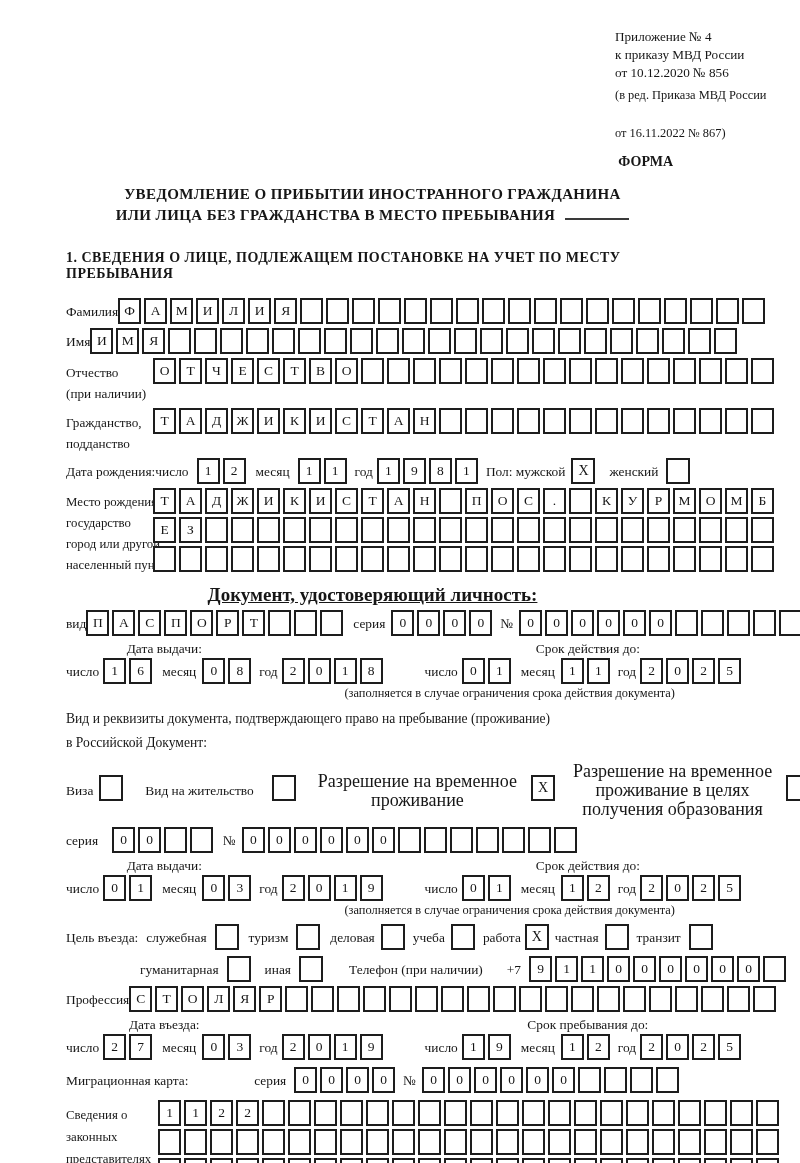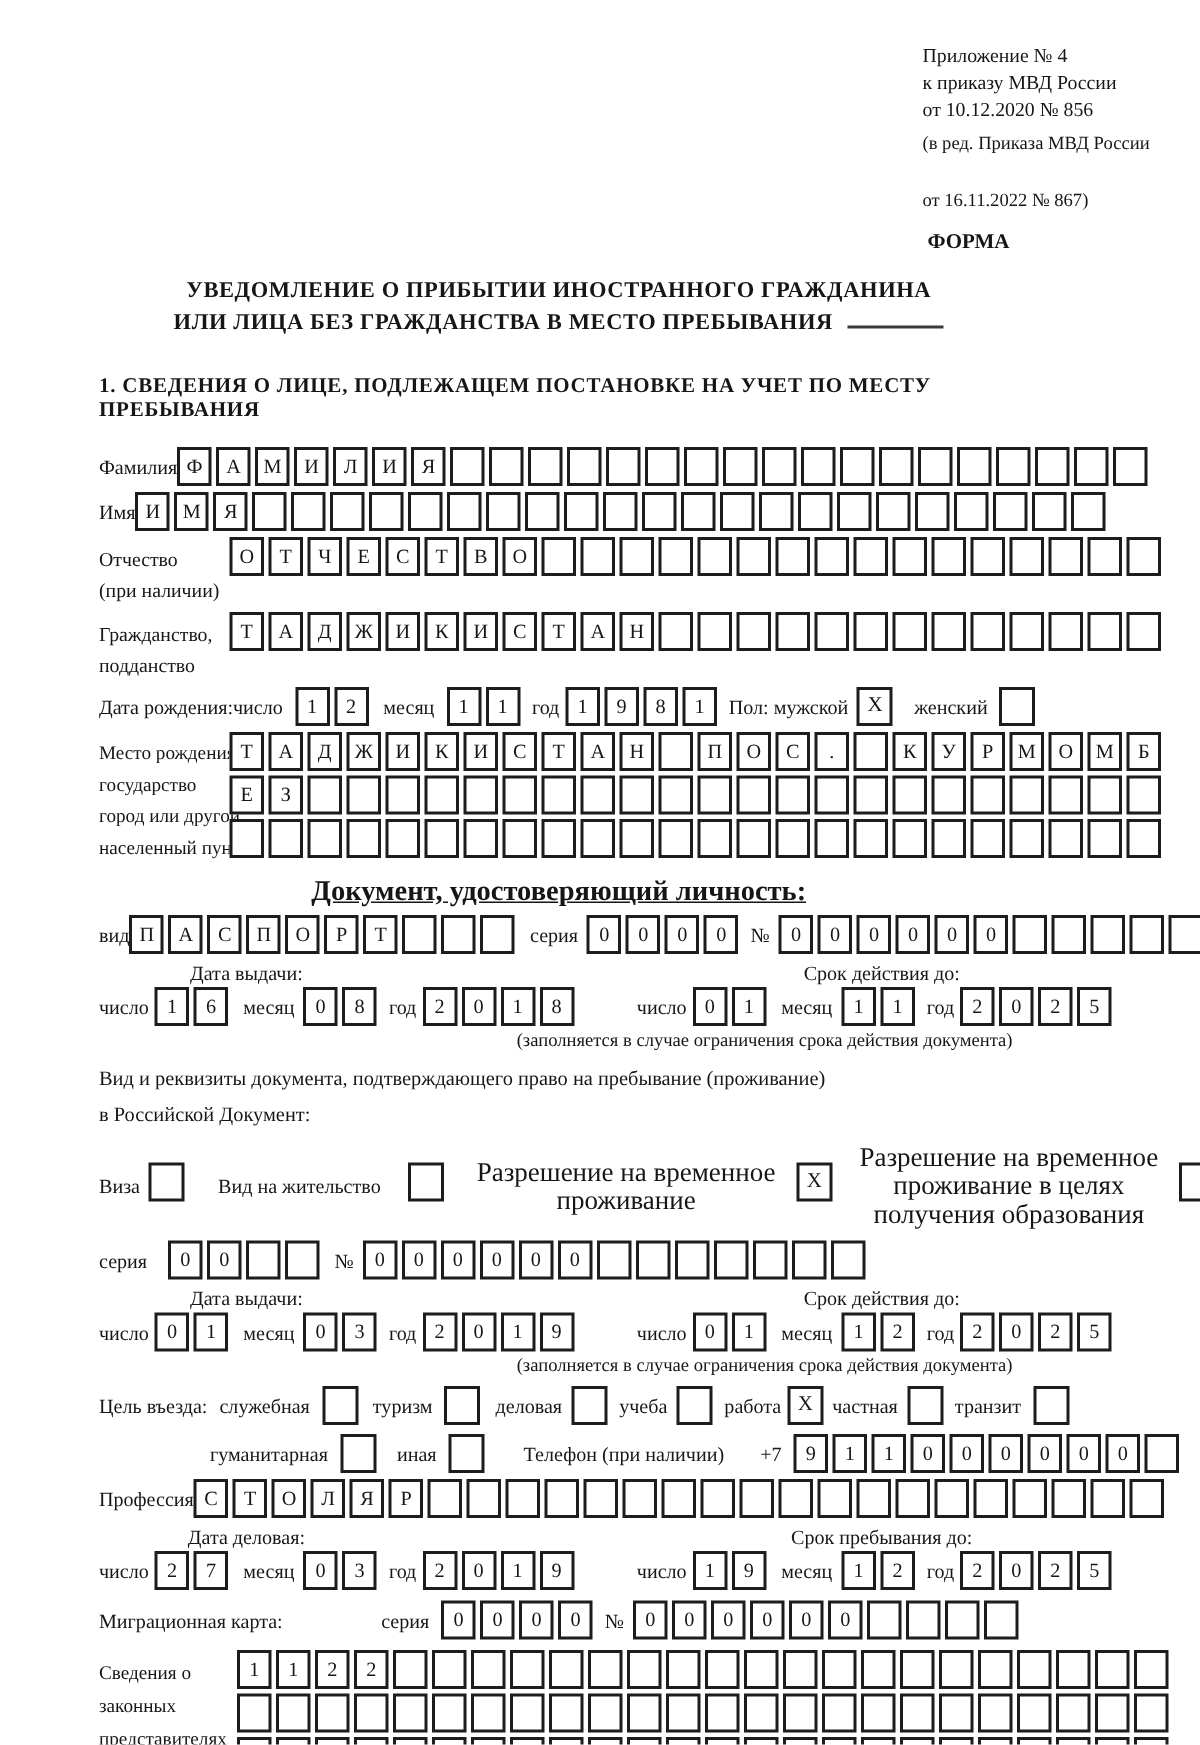--- a/index.html
+++ b/index.html
@@ -570,21 +570,21 @@
         <span class="cell"></span>
         <span class="cell"></span>
         <span class="cell"></span>
         <span class="cell"></span>
         <span class="cell"></span>
       </span>
   </div>
 
   <div class="dp-wrap">
     <div class="dp">
-      <div class="dp-head left">Дата деловая:</div>
+      <div class="dp-head left">Дата въезда:</div>
       <div class="dp-row">
         <span class="lbl mr4">число</span>
         <span class="cells">
             <span class="cell">2</span>
             <span class="cell">7</span>
           </span>
         <span class="lbl ml10 mr6">месяц</span>
         <span class="cells">
             <span class="cell">0</span>
             <span class="cell">3</span>

